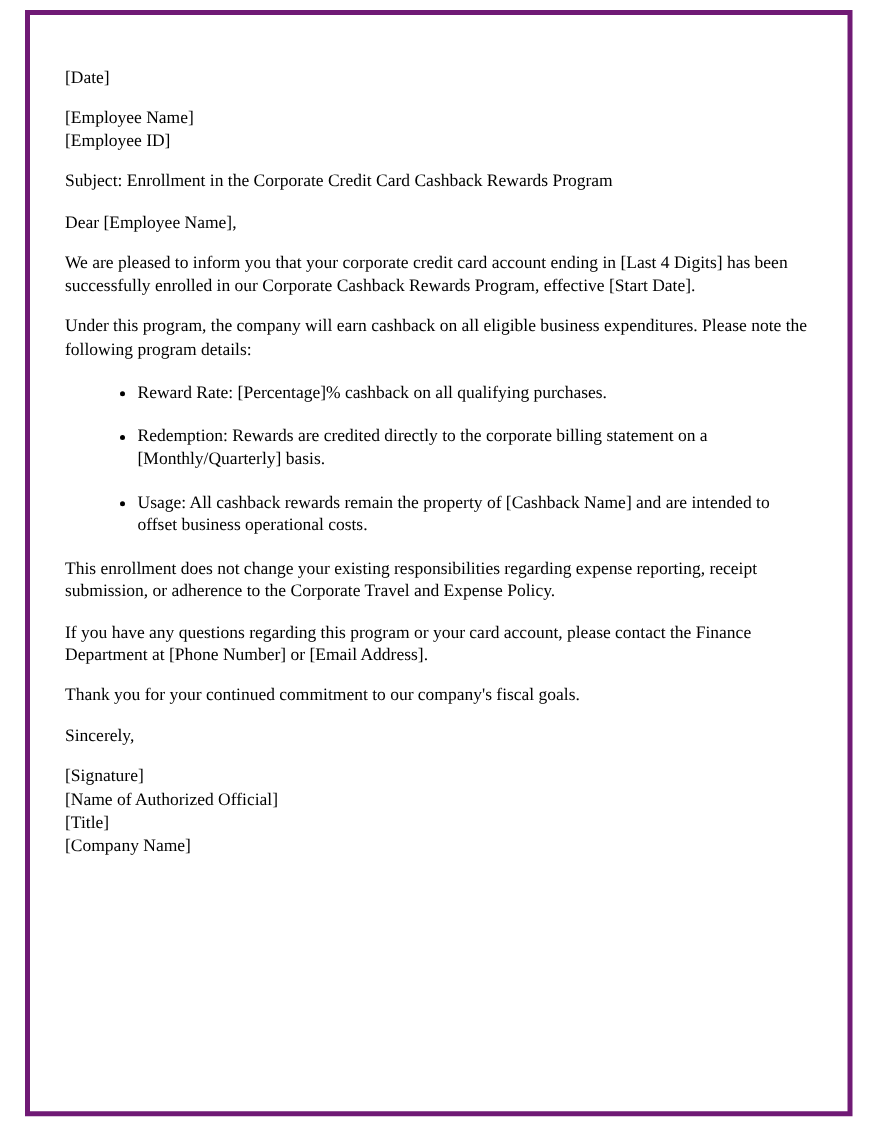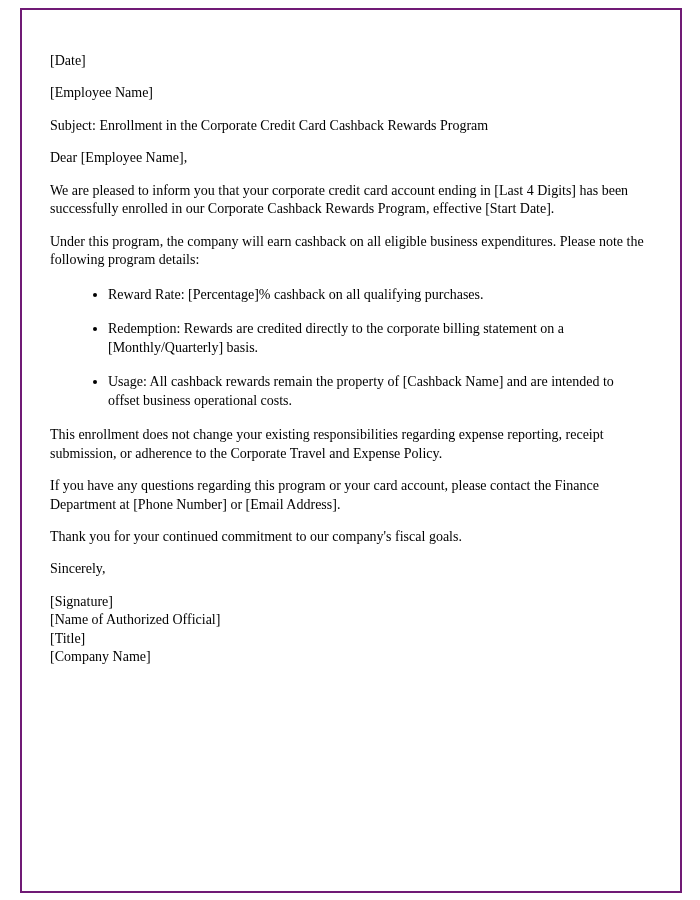--- a/index.html
+++ b/index.html
@@ -10,21 +10,21 @@
     height: 900px;
     overflow: hidden;
   }
   .page {
     box-sizing: border-box;
     position: absolute;
     left: 20px;
     top: 8px;
     width: 662px;
     height: 885px;
-    border: 2px solid #701a75;
+    border: 4px solid #701a75;
     background: #ffffff;
     padding: 42px 28px 28px 28px;
     font-family: "Liberation Serif", serif;
     font-size: 14px;
     line-height: 1.32;
     color: #000000;
   }
   .block {
     margin: 0 0 14px 0;
   }
@@ -45,20 +45,21 @@
 </style>
 </head>
 <body>
 
 <div class="page">
 
   <p class="block">[Date]</p>
 
   <div class="block">
     <div class="tight-line">[Employee Name]</div>
+    <div class="tight-line">[Employee ID]</div>
   </div>
 
   <p class="block bold">Subject: Enrollment in the Corporate Credit Card Cashback Rewards Program</p>
 
   <p class="block">Dear [Employee Name],</p>
 
   <p class="block">We are pleased to inform you that your corporate credit card account ending in [Last 4 Digits] has been successfully enrolled in our Corporate Cashback Rewards Program, effective [Start Date].</p>
 
   <p class="block">Under this program, the company will earn cashback on all eligible business expenditures. Please note the following program details:</p>
 

